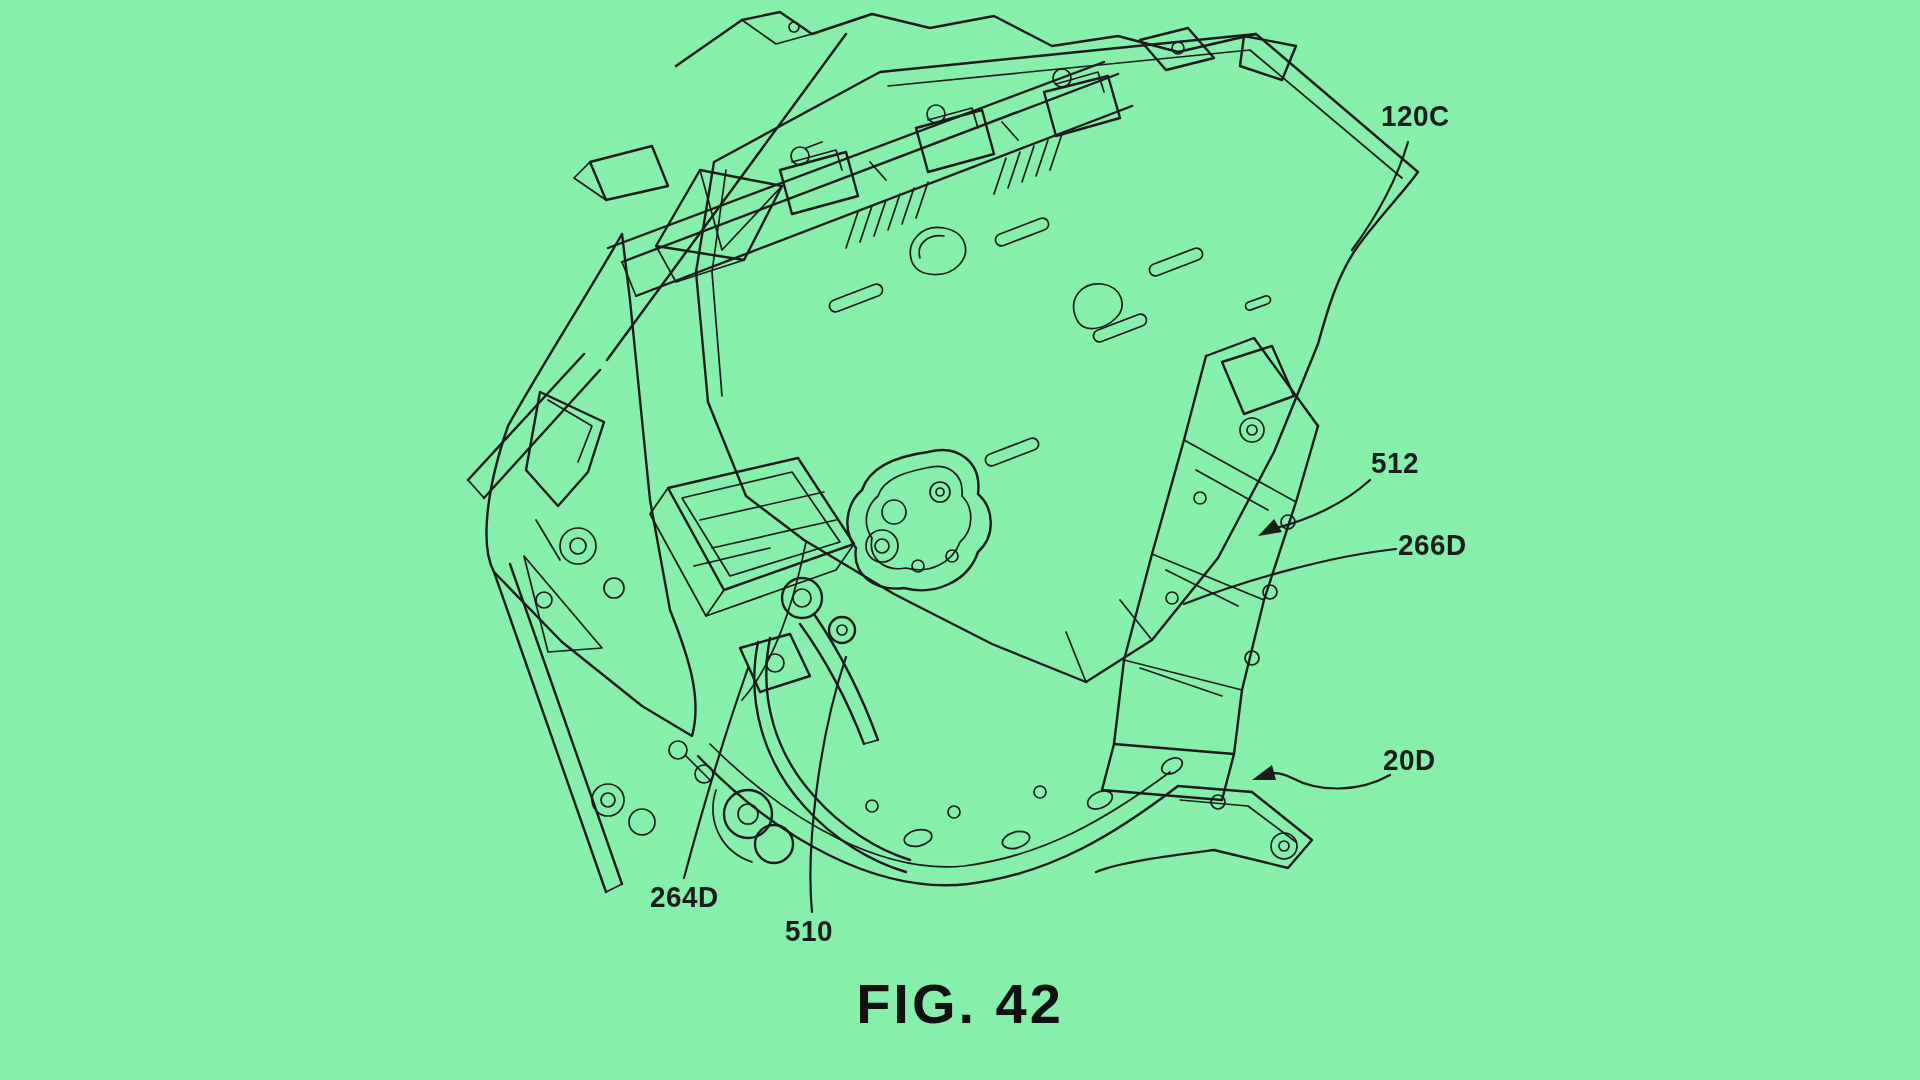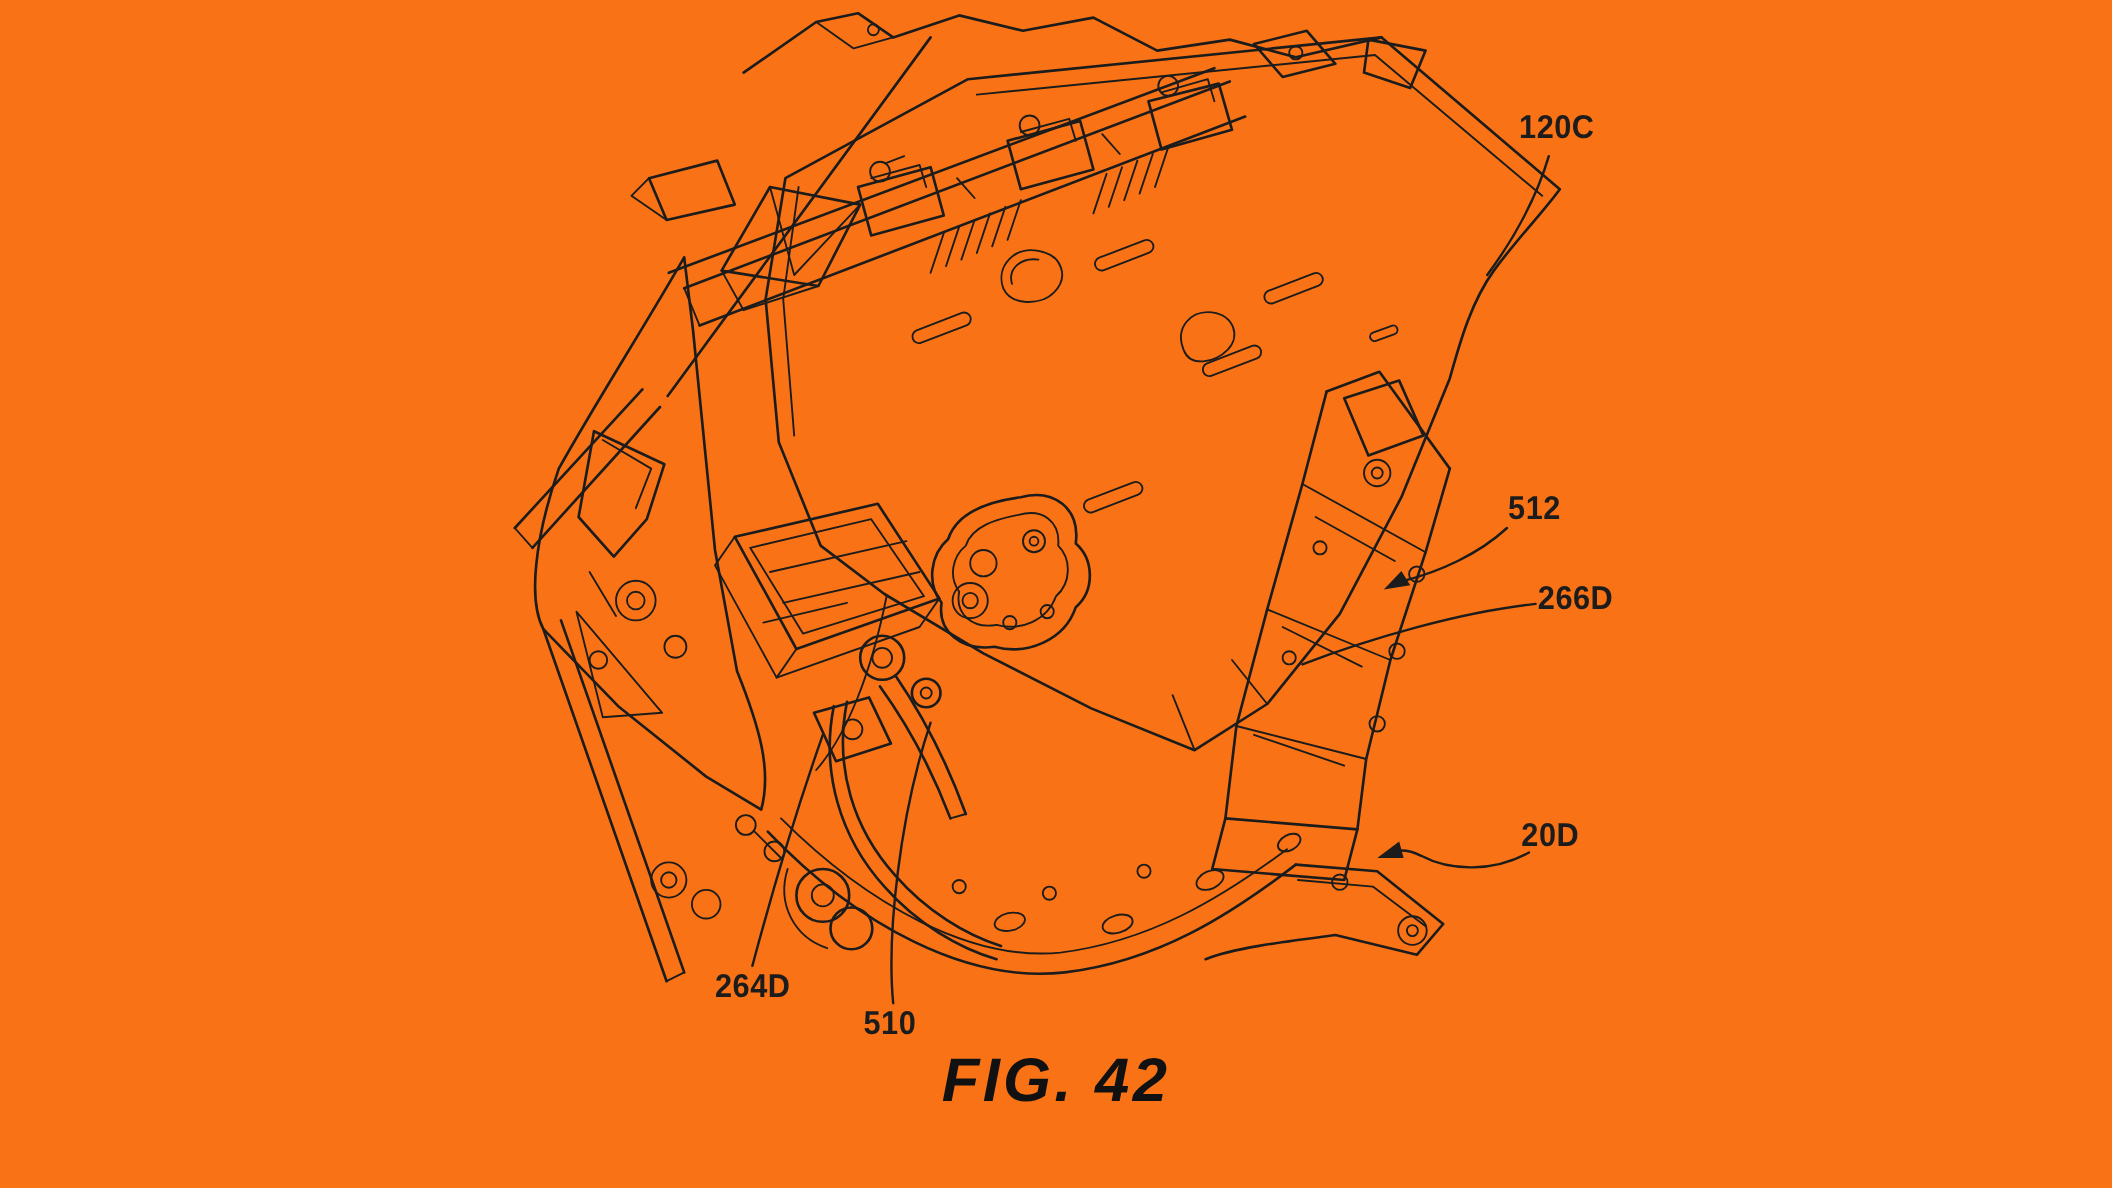--- a/index.html
+++ b/index.html
@@ -4,21 +4,21 @@
 <style>
   html, body {
     margin: 0;
     padding: 0;
     background: #ffffff;
   }
   #stage {
     position: relative;
     width: 1920px;
     height: 1080px;
-    background: #f97316;
+    background: #86efac;
     overflow: hidden;
     font-family: "Liberation Sans", sans-serif;
   }
   #drawing-svg {
     position: absolute;
     left: 0;
     top: 0;
     width: 1920px;
     height: 1080px;
   }
@@ -30,27 +30,26 @@
     letter-spacing: 0.5px;
     transform: scaleX(0.93);
     transform-origin: left top;
     white-space: nowrap;
     line-height: 1;
     user-select: none;
   }
   .fig-caption {
     position: absolute;
     left: 800px;
-    top: 954px;
+    top: 976px;
     width: 320px;
     text-align: center;
     color: #111111;
     font-size: 56px;
     font-weight: bold;
-    font-style: italic;
     letter-spacing: 3px;
     line-height: 1;
     user-select: none;
   }
   
   #lbl-120c { left: 1381px; top: 101px; }
   #lbl-512  { left: 1371px; top: 448px; }
   #lbl-266d { left: 1398px; top: 530px; }
   #lbl-20d  { left: 1383px; top: 745px; }
   #lbl-264d { left: 650px;  top: 882px; }

